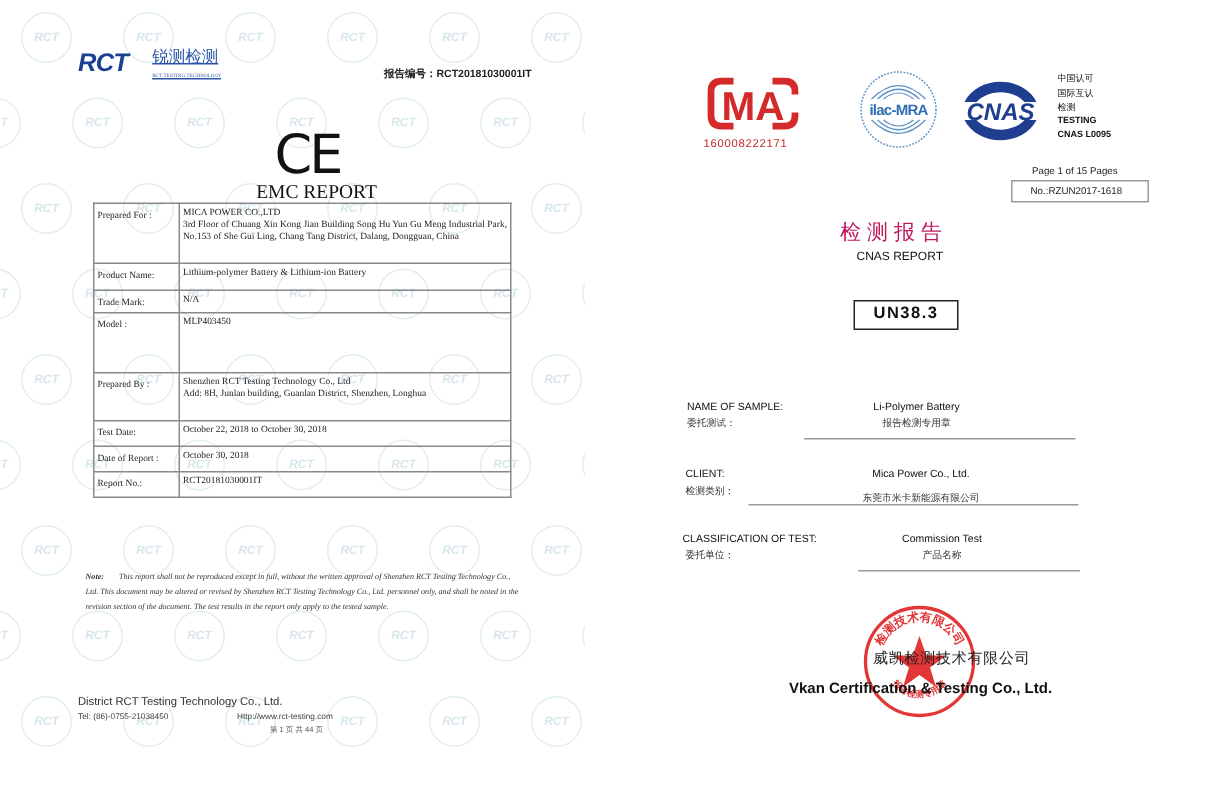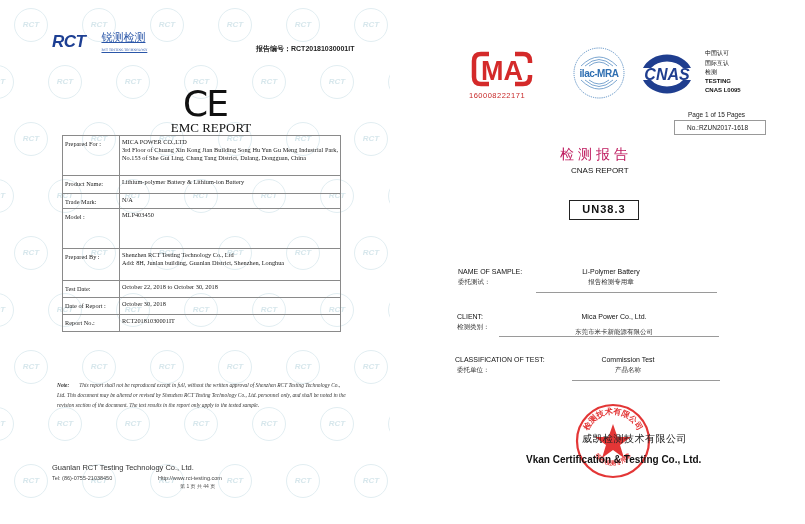--- a/index.html
+++ b/index.html
@@ -179,21 +179,21 @@
       <td class="lbl" style="height:17px">Report No.:</td>
       <td class="val">RCT20181030001IT</td>
     </tr>
   </tbody>
     </table>
 
   <div class="note">
     <b>Note:</b><span>This report shall not be reproduced except in full, without the written approval of Shenzhen RCT Testing Technology Co., Ltd. This document may be altered or revised by Shenzhen RCT Testing Technology Co., Ltd. personnel only, and shall be noted in the revision section of the document. The test results in the report only apply to the tested sample.</span>
   </div>
 
-  <div class="footer-co">Guanlan RCT Testing Technology Co., Ltd.</div>
+  <div class="footer-co">District RCT Testing Technology Co., Ltd.</div>
   <div class="footer-tel">Tel:  (86)-0755-21038450</div>
   <div class="footer-url">Http://www.rct-testing.com</div>
   <div class="footer-page">第 1 页 共 44 页</div>
 </div>
 
 <div class="page-right"></div>
 
 <svg class="cma" viewBox="0 0 62 38">
   <path d="M18 4 H10 Q3 4 3 11 V27 Q3 34 10 34 H18" fill="none" stroke="#d42a2a" stroke-width="4.5"></path>
   <path d="M44 4 H52 Q59 4 59 11 V13" fill="none" stroke="#d42a2a" stroke-width="4.5"></path>

